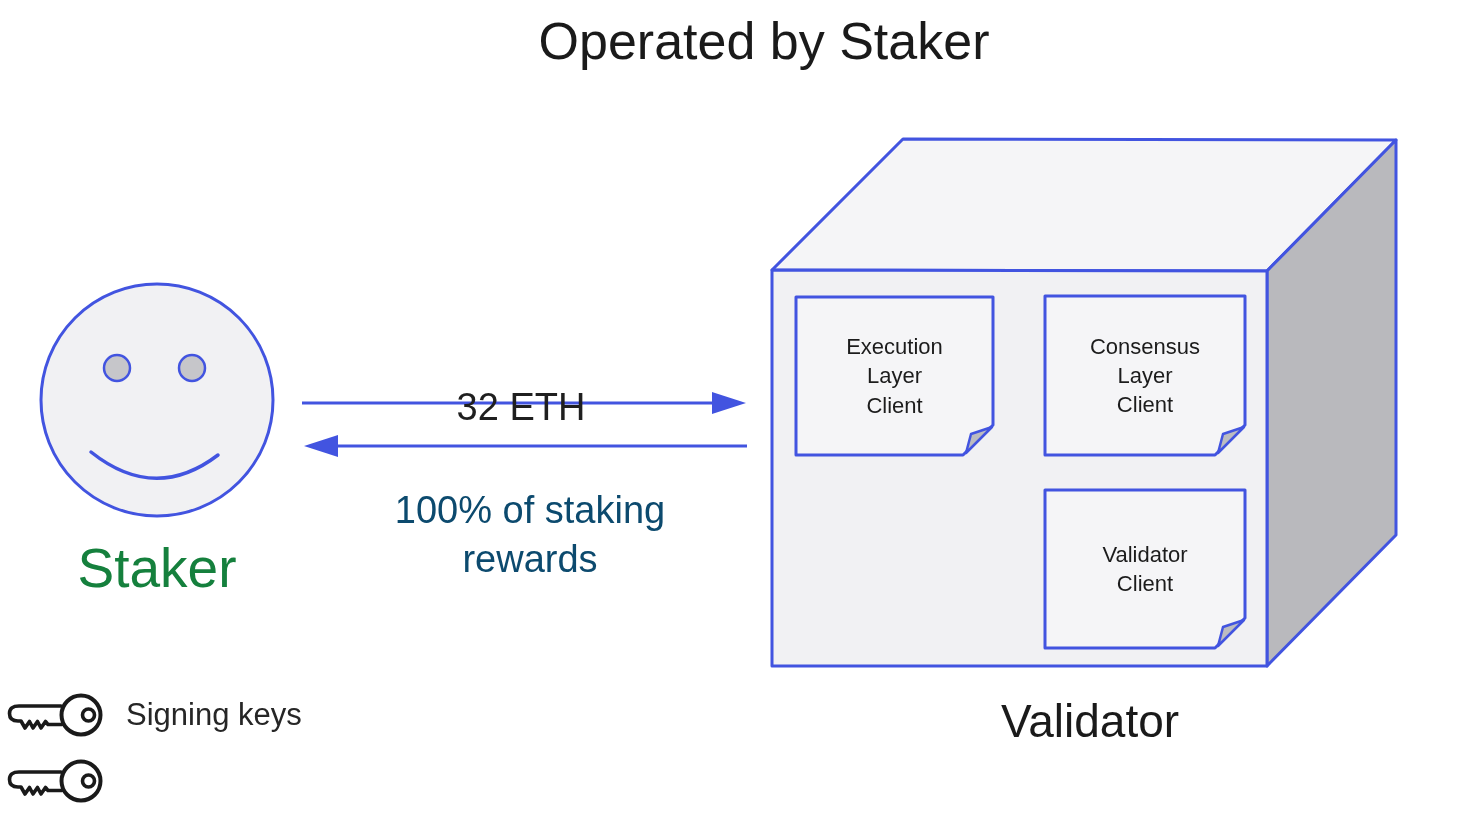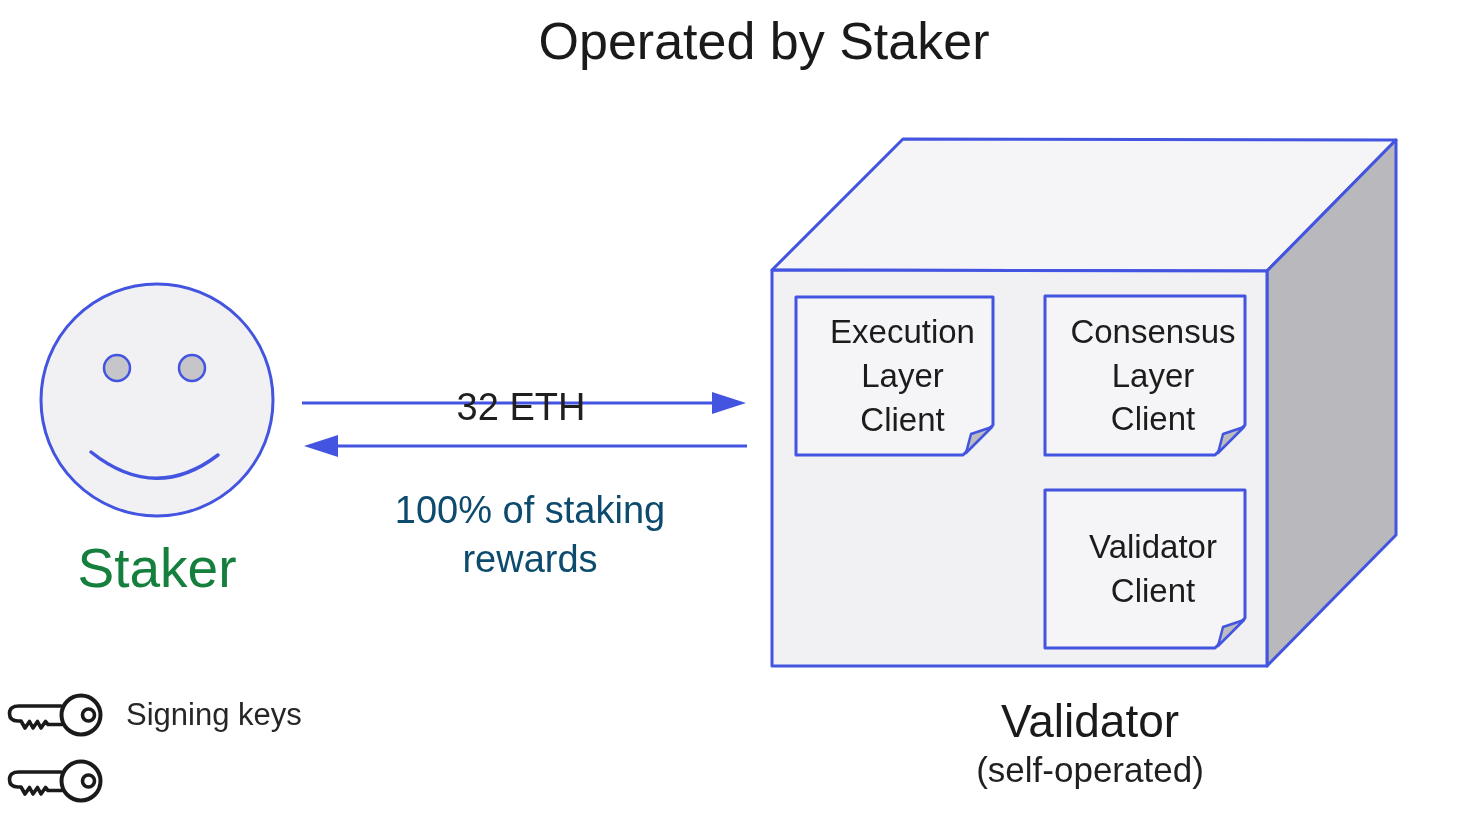--- a/index.html
+++ b/index.html
@@ -17,21 +17,21 @@
   }
   .deposit-label{
     left:391px;top:350px;width:260px;font-size:38px;color:#1f1f1f;margin-top:36px;
   }
   .rewards-label{
     left:370px;top:486px;width:320px;font-size:38px;line-height:1.28;
     white-space:pre-line;color:#0c4a6e;
   }
   .card-label{
     display:flex;align-items:center;justify-content:center;
-    font-size:33px;line-height:1.33;white-space:pre-line;text-align:center;color:#1c1c1c;margin-left:8px;
+    font-size:22px;line-height:1.33;white-space:pre-line;text-align:center;color:#1c1c1c;
   }
   .card-label-1{left:796px;top:297px;width:197px;height:158px;}
   .card-label-2{left:1045px;top:296px;width:200px;height:159px;}
   .card-label-3{left:1045px;top:490px;width:200px;height:158px;}
   .validator-label{
     left:940px;top:694px;width:300px;font-size:46px;color:#1a1a1a;
   }
   .validator-sublabel{
     left:940px;top:750px;width:300px;font-size:35px;color:#1f1f1f;
   }
@@ -94,21 +94,20 @@
   <div class="abs card-label card-label-1">Execution
 Layer
 Client</div>
   <div class="abs card-label card-label-2">Consensus
 Layer
 Client</div>
   <div class="abs card-label card-label-3">Validator
 Client</div>
 
   <div class="abs validator-label ctr">Validator</div>
-  <div class="abs validator-sublabel ctr">(self-operated)</div>
 
   <svg class="abs" style="left:5px;top:691px;" width="102" height="50" viewBox="0 0 102 50">
     <path d="M 56 15 H 14 Q 4.5 15 4.5 22.5 Q 4.5 30 13 30 H 16 L 20 37 L 24.5 30.5 L 28 37 L 32.5 30.5 L 36 37 L 40.5 30.5 L 43 33.5 H 57" fill="none" stroke="var(--key-black)" stroke-width="3.6" stroke-linejoin="round" stroke-linecap="round"></path>
     <circle cx="76" cy="24" r="19.5" fill="none" stroke="var(--key-black)" stroke-width="4"></circle>
     <circle cx="83.5" cy="24" r="6" fill="none" stroke="var(--key-black)" stroke-width="3.6"></circle>
   </svg>
   <div class="abs legend-label legend-label-1">Signing keys</div>
 
   <svg class="abs" style="left:5px;top:757px;" width="102" height="50" viewBox="0 0 102 50">
     <path d="M 56 15 H 14 Q 4.5 15 4.5 22.5 Q 4.5 30 13 30 H 16 L 20 37 L 24.5 30.5 L 28 37 L 32.5 30.5 L 36 37 L 40.5 30.5 L 43 33.5 H 57" fill="none" stroke="var(--key-black)" stroke-width="3.6" stroke-linejoin="round" stroke-linecap="round"></path>

